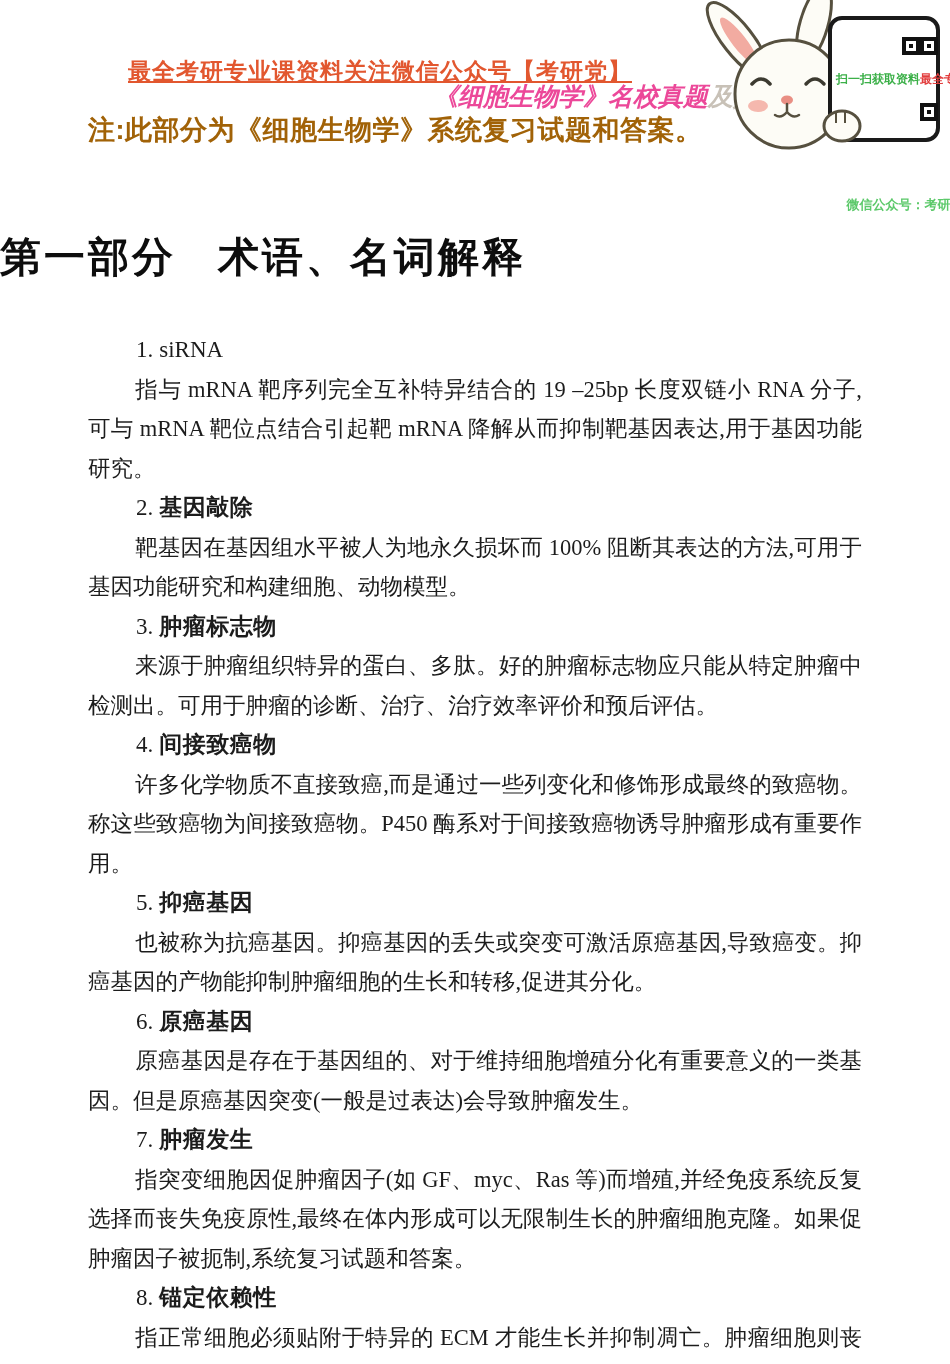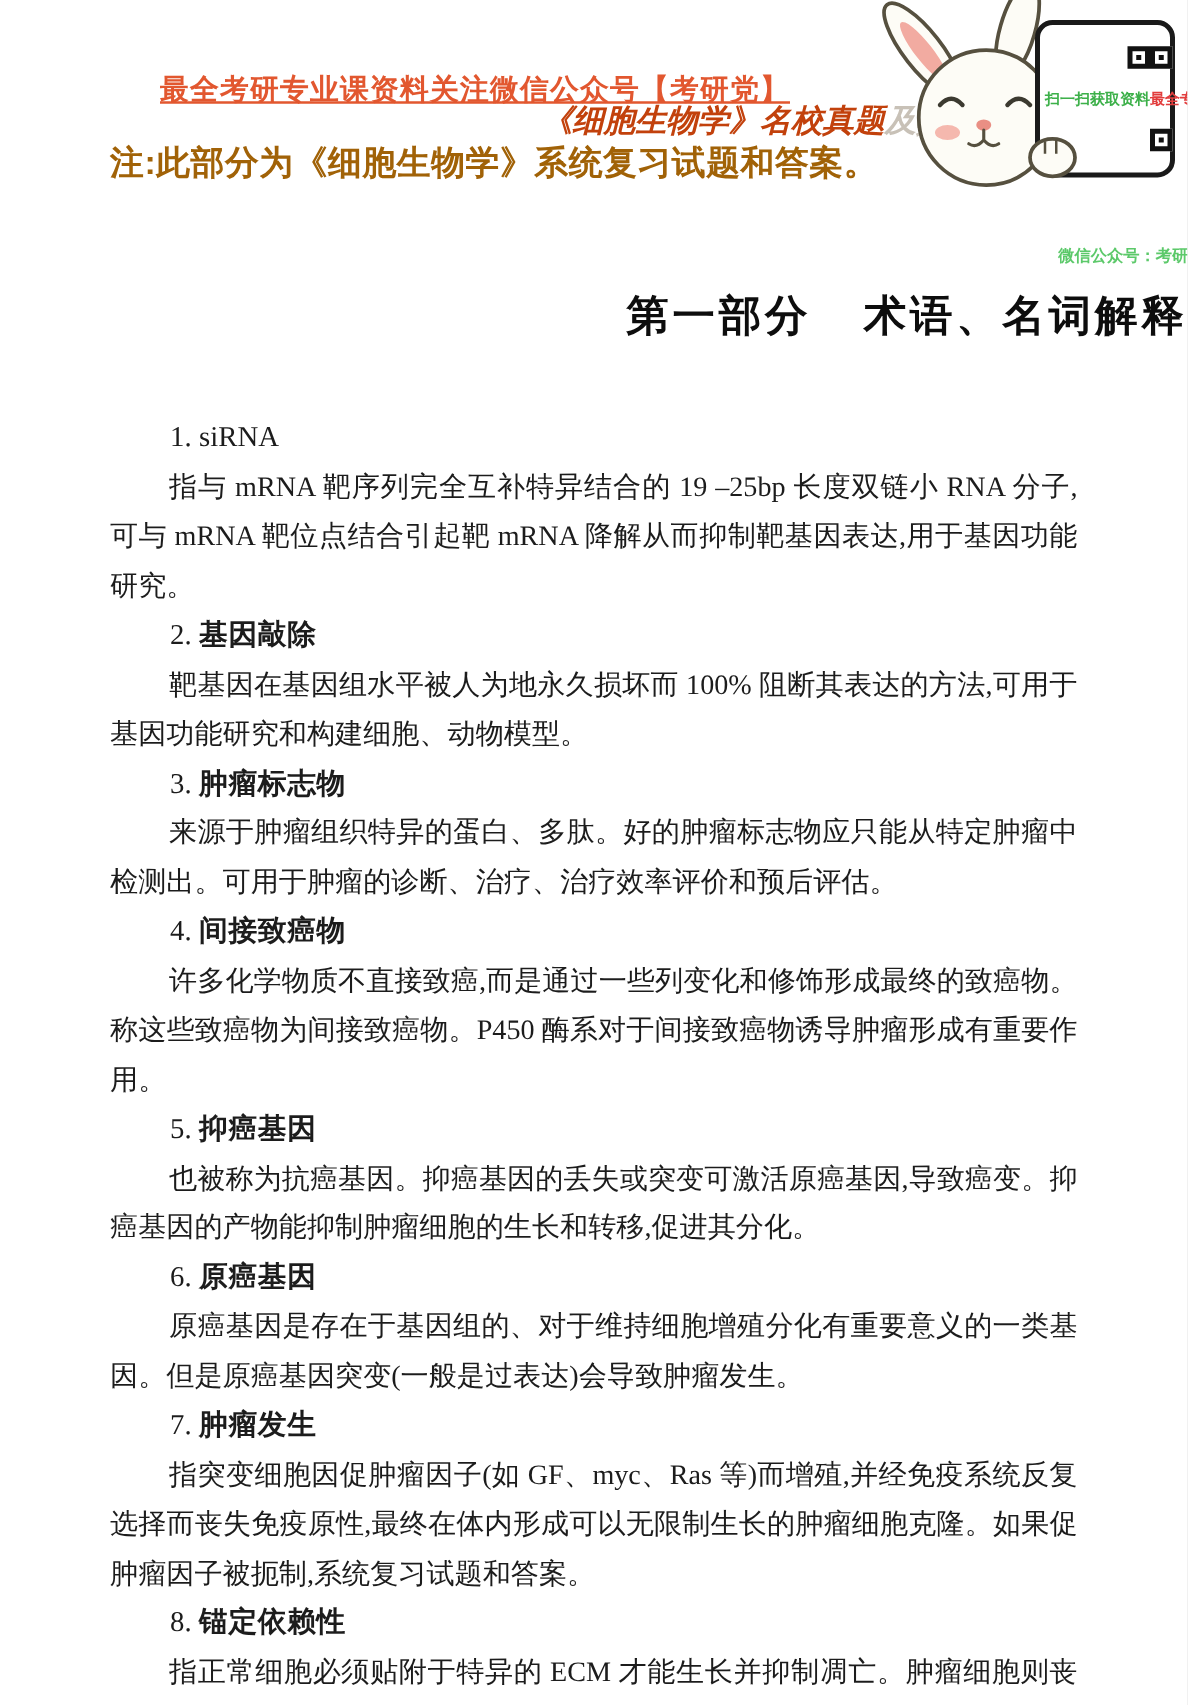--- a/index.html
+++ b/index.html
@@ -24,21 +24,21 @@
   }
   
   .hand-line{
     position:absolute;top:80px;right:92px;
     white-space:nowrap;
     font-family:"DejaVu Serif","Liberation Serif",serif;
     font-style:italic;
     font-size:25px;font-weight:bold;
     z-index:1;
   }
-  .hand-dark{color:#c2410c;}
+  .hand-dark{color:#ec4899;}
   .hand-light{color:#c8c1b7;}
   
   .note-line{
     position:absolute;top:112px;left:88px;
     font-family:"Liberation Sans","DejaVu Sans",sans-serif;
     font-size:27px;font-weight:bold;color:#a16207;
     letter-spacing:0.5px;
   }
   
   .rabbit-wrap{position:absolute;left:686px;top:-6px;width:185px;height:180px;z-index:2;}
@@ -88,23 +88,23 @@
     text-align:center;
     font-family:"Liberation Sans",sans-serif;
     font-size:13px;font-weight:bold;color:#5cc96a;
     white-space:nowrap;
     z-index:3;
     margin-top:48px;
   }
   
   .doc-title{
     position:absolute;top:230px;left:0;width:950px;
-    text-align:right;
-    font-family:"Liberation Serif","DejaVu Serif",serif;
-    font-weight:bold;font-size:34px;color:#0d0d0d;
+    text-align:left;
+    font-family:"Liberation Serif","DejaVu Serif",serif;
+    font-weight:bold;font-size:41px;color:#0d0d0d;
     letter-spacing:3px;
   }
   .doc-title .gap{display:inline-block;width:42px;}
   
   .content{
     position:absolute;top:330px;left:88px;width:774px;
     font-size:22.5px;line-height:39.5px;
   }
   .item-head{
     padding-left:48px;

